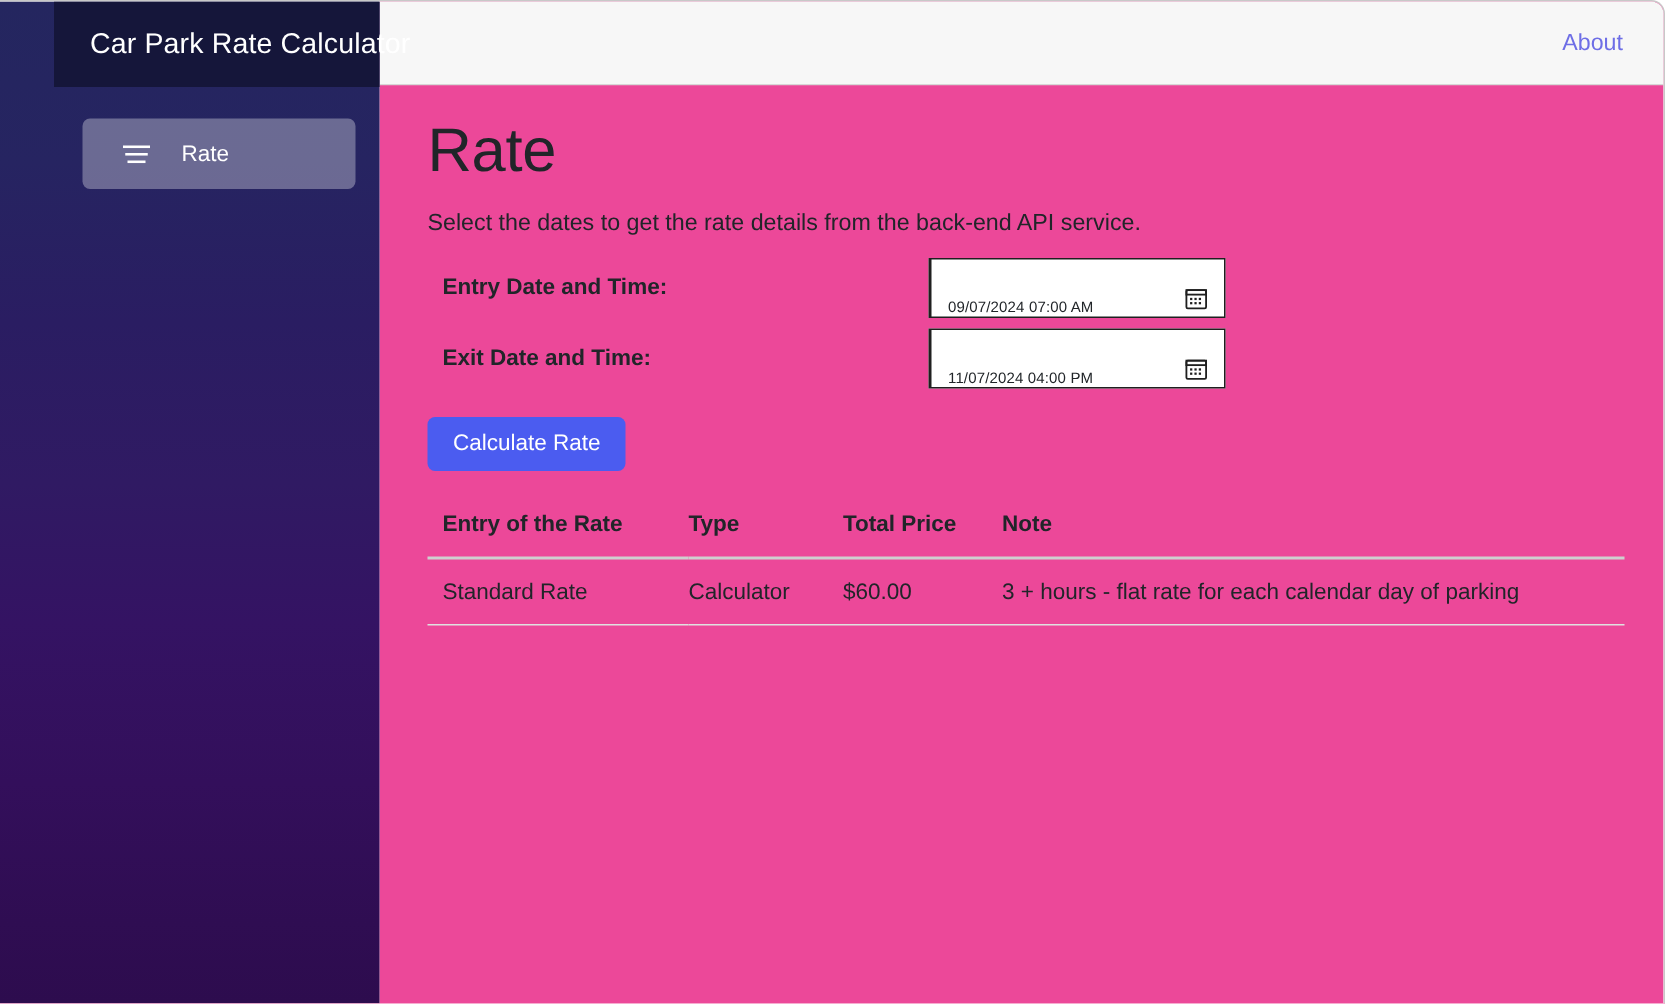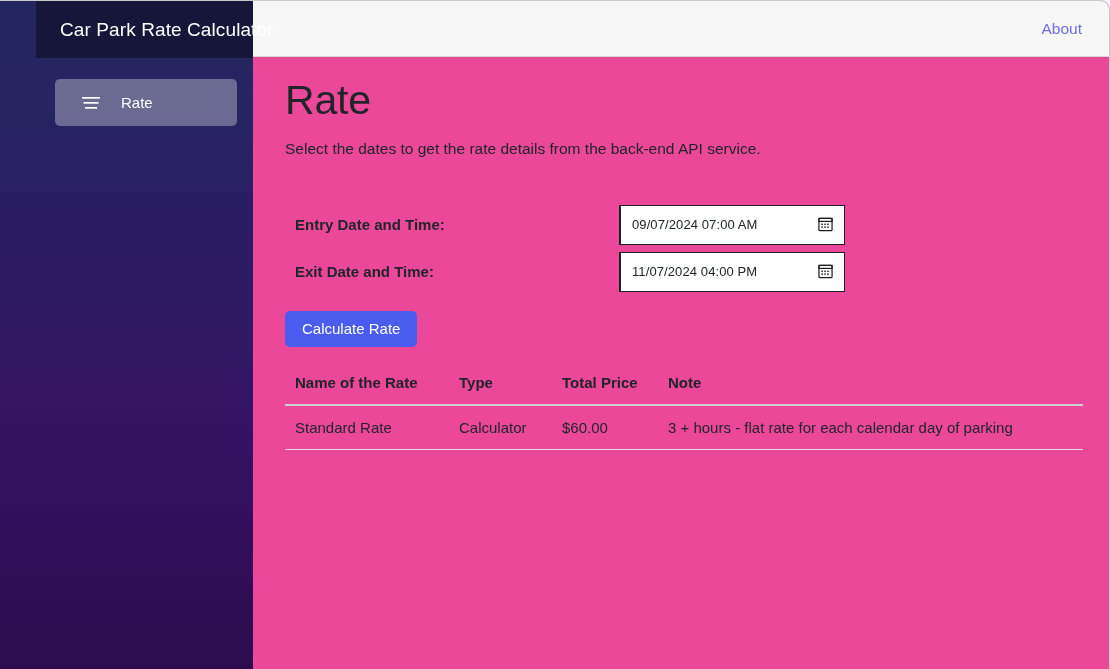--- a/index.html
+++ b/index.html
@@ -138,51 +138,51 @@
     font-size: 41px;
     font-weight: 400;
     line-height: 1.1;
     margin: 0 0 16px 0;
     color: #212529;
     letter-spacing: -0.2px;
   }
   .page-subtitle {
     font-size: 15.5px;
     color: #212529;
-    margin: 0 0 42px 0;
+    margin: 0 0 9px 0;
     line-height: 1.3;
   }
 
   
   .form-row {
     display: flex;
     align-items: center;
     height: 47px;
     margin-bottom: 0px;
   }
   .form-label {
     font-size: 15px;
     font-weight: bold;
     color: #212529;
     width: 334px;
     flex: 0 0 334px;
     padding-left: 10px;
     box-sizing: border-box;
   }
   .date-field {
-    width: 226px;
+    width: 198px;
     height: 40px;
     box-sizing: border-box;
     border: 1px solid #1f1f1f;
     border-left-width: 2px;
     background: #ffffff;
     display: flex;
-    align-items: center;
+    align-items: flex-end;
     padding: 0 8px 0 11px;
-    font-size: 13px;
+    font-size: 10px;
     color: #212529;
     cursor: text;
     position: relative;
   }
   .date-text {
     flex: 1 1 auto;
     white-space: nowrap;
     letter-spacing: .1px;
   }
   .cal-btn {
@@ -314,21 +314,21 @@
             </svg>
           </span>
         </div>
       </div>
 
       <button class="calc-btn">Calculate Rate</button>
 
       <table class="results">
         <thead>
           <tr>
-            <th class="col-name">Name of the Rate</th>
+            <th class="col-name">Entry of the Rate</th>
             <th class="col-type">Type</th>
             <th class="col-price">Total Price</th>
             <th class="col-note">Note</th>
           </tr>
         </thead>
         <tbody>
           <tr>
             <td class="col-name">Standard Rate</td>
             <td class="col-type">Calculator</td>
             <td class="col-price">$60.00</td>

